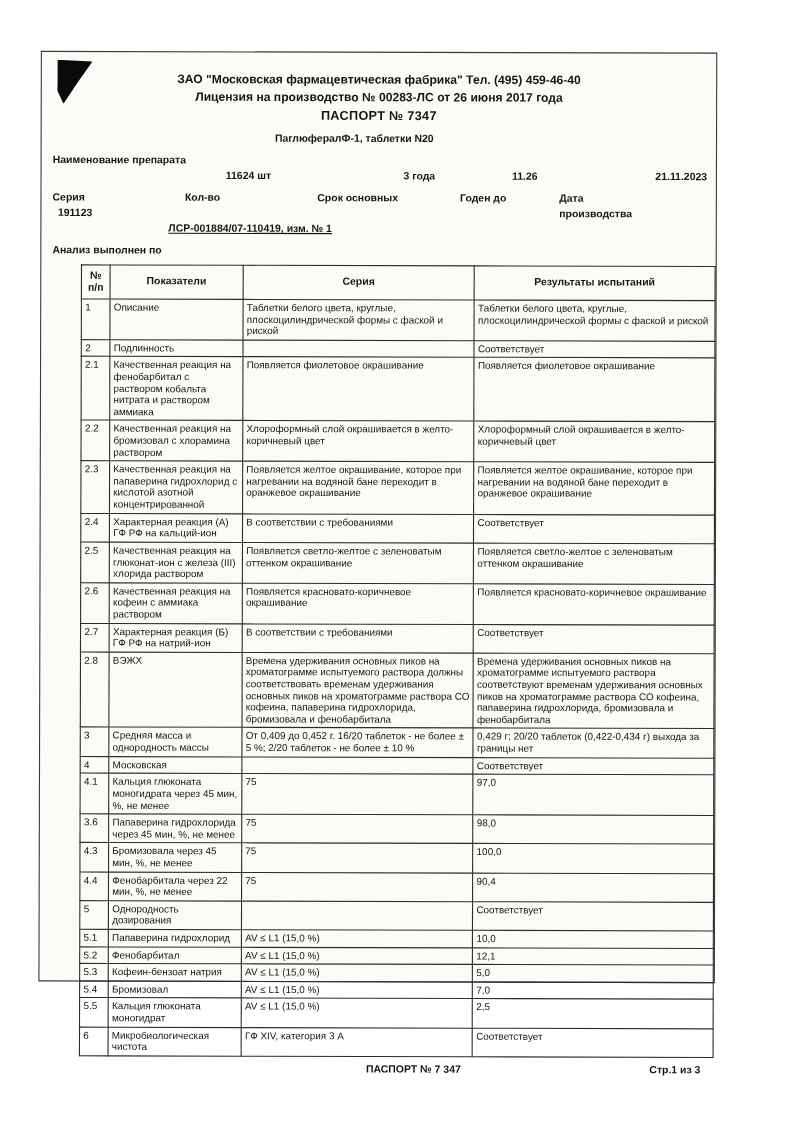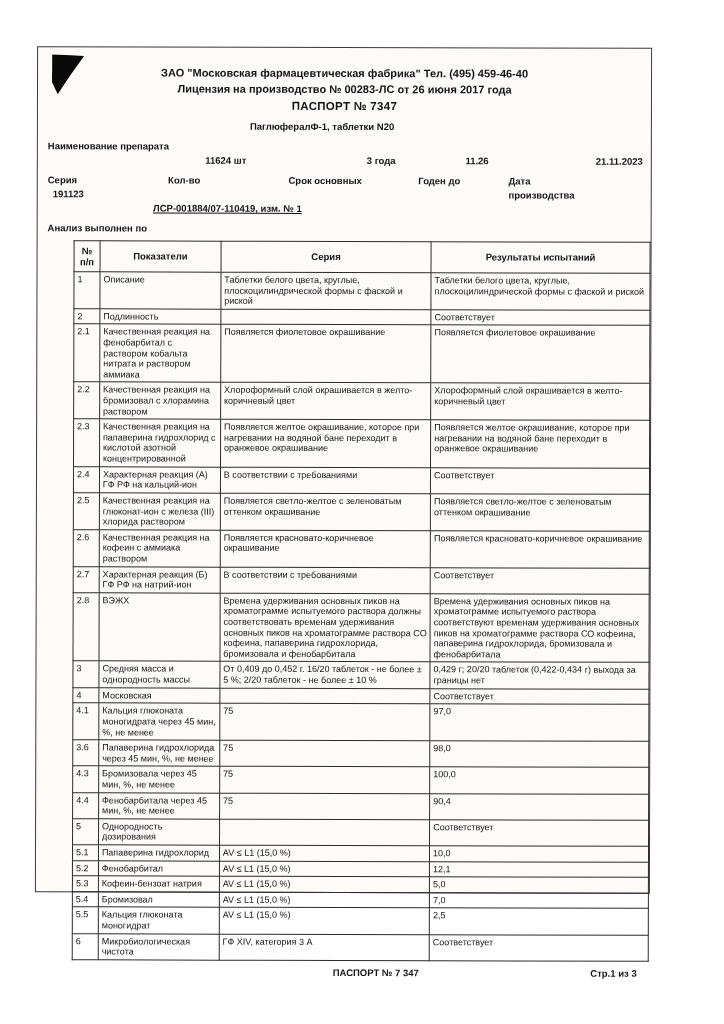--- a/index.html
+++ b/index.html
@@ -263,21 +263,21 @@
 
   <tr>
     <td>4.3</td>
     <td>Бромизовала через 45 мин, %, не менее</td>
     <td>75</td>
     <td>100,0</td>
   </tr>
 
   <tr>
     <td>4.4</td>
-    <td>Фенобарбитала через 45 мин, %, не менее</td>
+    <td>Фенобарбитала через 22 мин, %, не менее</td>
     <td>75</td>
     <td>90,4</td>
   </tr>
 
   <tr>
     <td>5</td>
     <td>Однородность дозирования</td>
     <td></td>
     <td>Соответствует</td>
   </tr>

